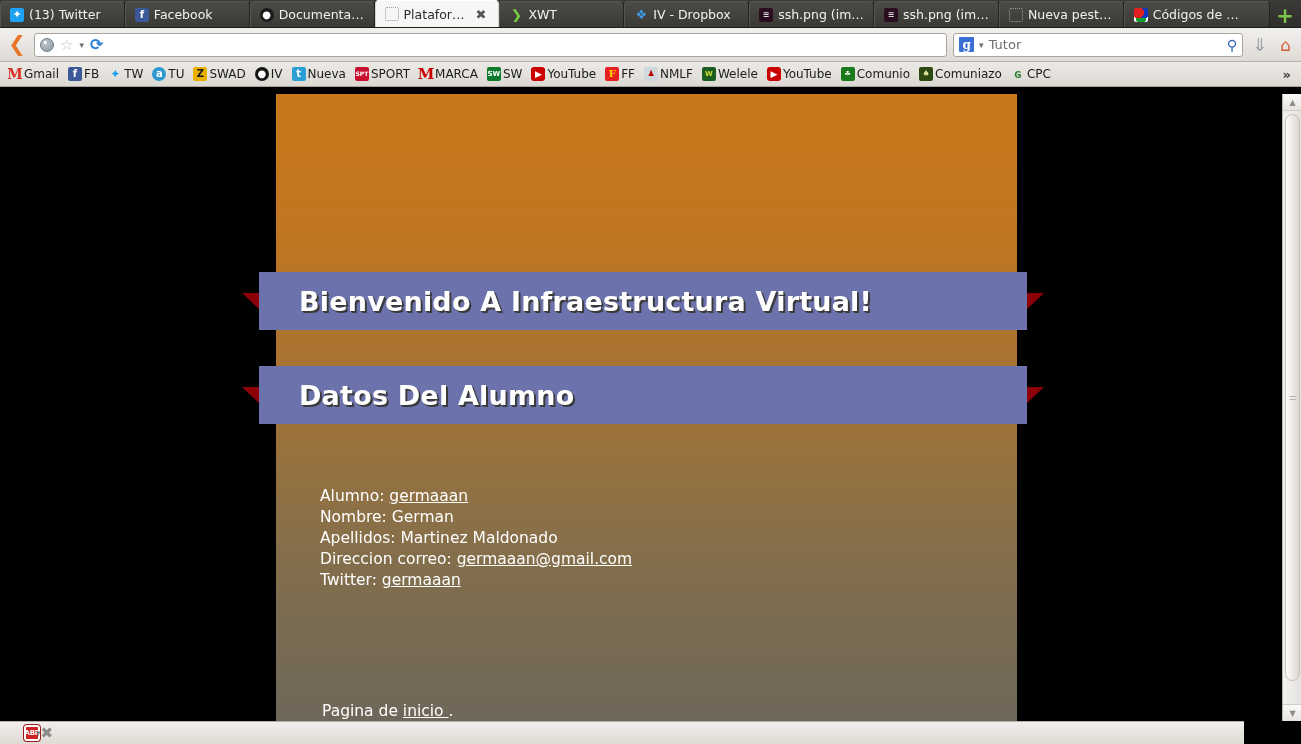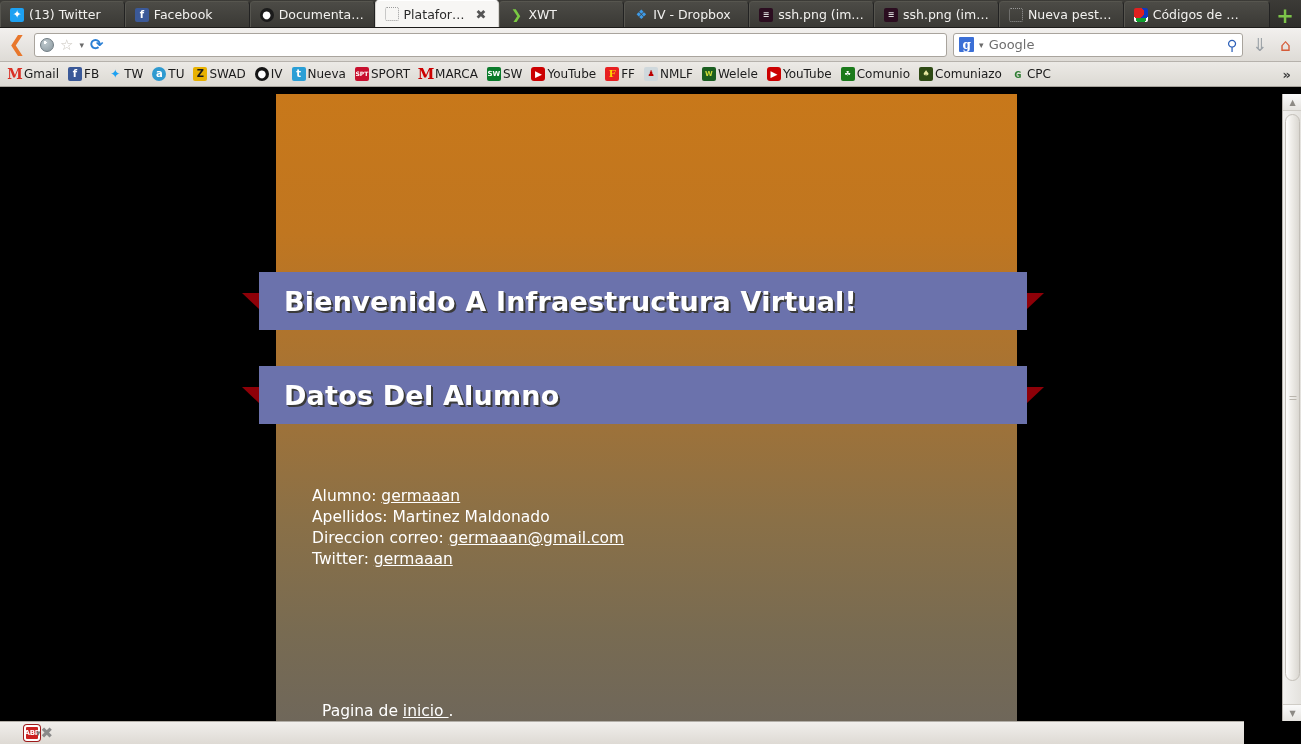--- a/index.html
+++ b/index.html
@@ -198,39 +198,39 @@
     left: -17px;
     width: 768px;
     height: 58px;
     background: #6b72ac;
     display: flex; align-items: center;
   }
   .ribbon .rtext {
     color: #ffffff;
     font-size: 27px;
     font-weight: bold;
-    padding-left: 25px;
+    padding-left: 40px;
     text-shadow: 2px 2px 0 #3a3a3a, 1px 1px 0 #3a3a3a;
     letter-spacing: 0.2px;
   }
   .tail {
     position: absolute;
     width: 17px; height: 16px;
     background: #8e0008;
   }
   .tail.l { left: -17px; clip-path: polygon(0 0, 100% 0, 100% 100%); }
   .tail.r { right: -17px; clip-path: polygon(0 0, 100% 0, 0 100%); }
 
   #ribbon1 { top: 178px; }
   #ribbon2 { top: 272px; }
 
   
   .datablock {
     position: absolute;
-    left: 36px; top: 392px;
+    left: 44px; top: 392px;
     color: #fff;
     font-size: 15.5px;
     line-height: 21px;
   }
   .datablock .ln { white-space: nowrap; }
   a.lnk { color: #ffffff; text-decoration: underline; }
 
   .enlaces-h {
     position: absolute;
     left: 46px; top: 553px;
@@ -358,21 +358,21 @@
     <div class="backbtn">❮</div>
     <div class="urlbox">
       <span class="globe"></span>
       <span class="star">☆</span>
       <span class="caretdn">▾</span>
       <span class="reload">⟳</span>
     </div>
     <div class="searchbox">
       <span class="gicon">g</span>
       <span class="caretdn">▾</span>
-      <span class="searchtext">Google</span>
+      <span class="searchtext">Tutor</span>
       <span class="magnify">⚲</span>
     </div>
     <div class="dlarrow">⇓</div>
     <div class="homeicon">⌂</div>
   </div>
 
   <div class="bmbar" id="bmbar">
       <div class="bm">
         <span class="bmi i-gmail">M</span>
         <span>Gmail</span>
@@ -459,20 +459,21 @@
         </div>
 
         <div class="ribbon" id="ribbon2">
           <span class="tail l"></span>
           <span class="tail r"></span>
           <span class="rtext">Datos Del Alumno</span>
         </div>
 
         <div class="datablock">
           <div class="ln"><span>Alumno: </span><a class="lnk" href="#">germaaan</a></div>
+          <div class="ln"><span>Nombre: </span><span>German</span></div>
           <div class="ln"><span>Apellidos: </span><span>Martinez Maldonado</span></div>
           <div class="ln"><span>Direccion correo: </span><a class="lnk" href="#">germaaan@gmail.com</a></div>
           <div class="ln"><span>Twitter: </span><a class="lnk" href="#">germaaan </a></div>
         </div>
 
 
         <div class="linkline" id="l1"><span>Pagina de </span><a class="lnk" href="#">inicio </a><span>.</span></div>
 
       </div>
     </div>

